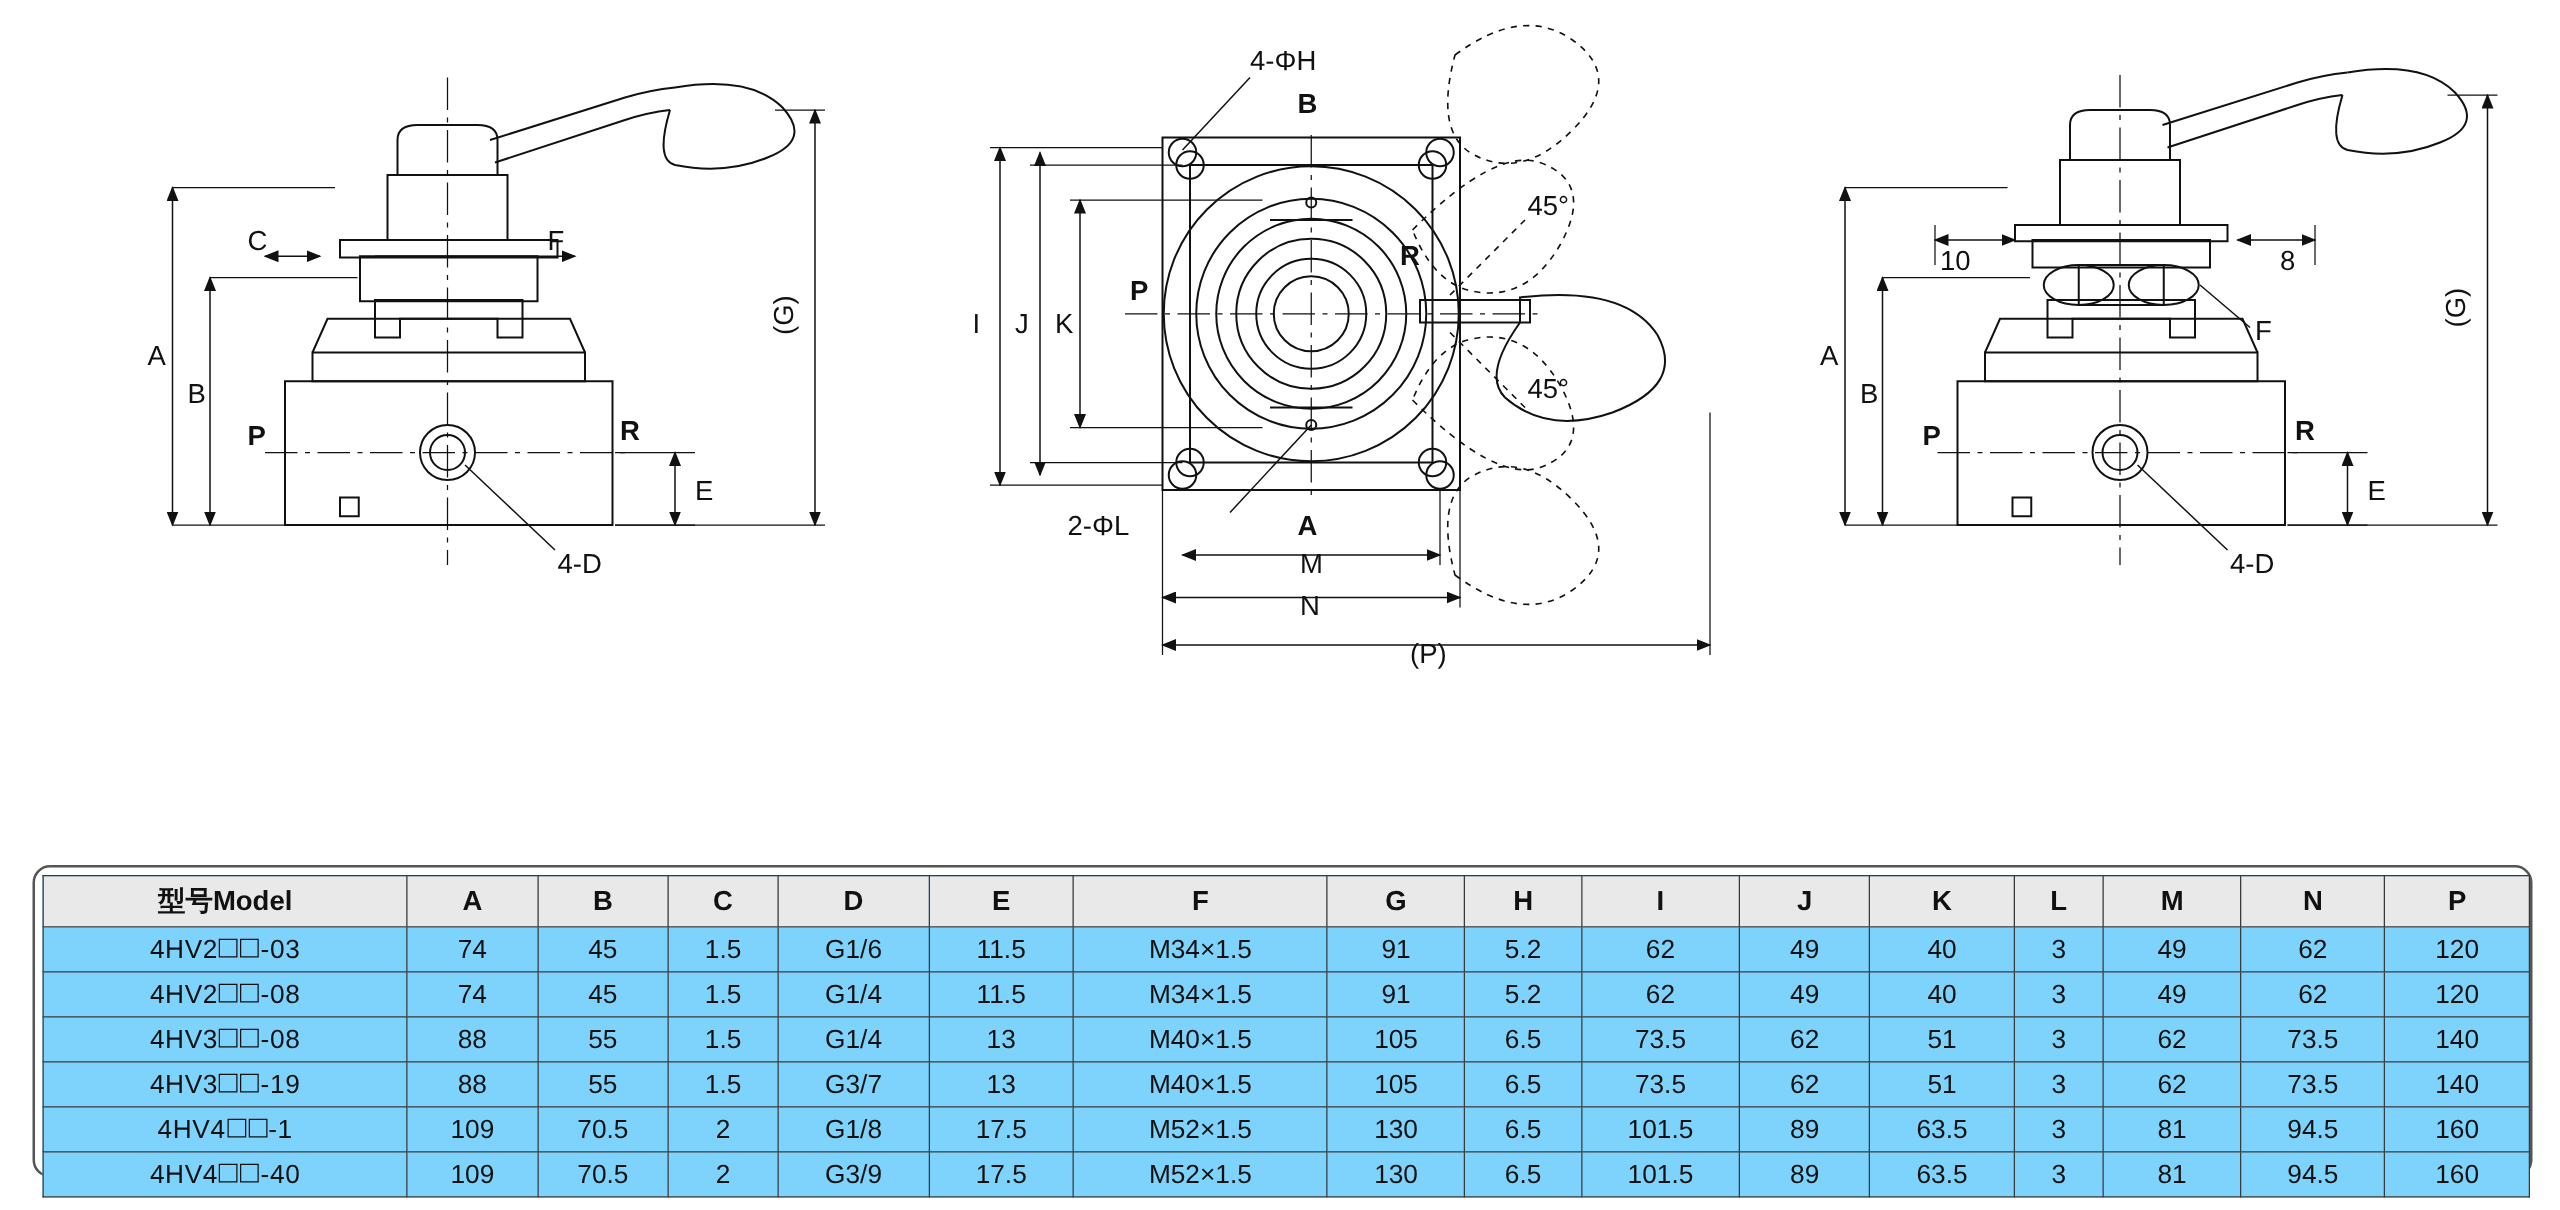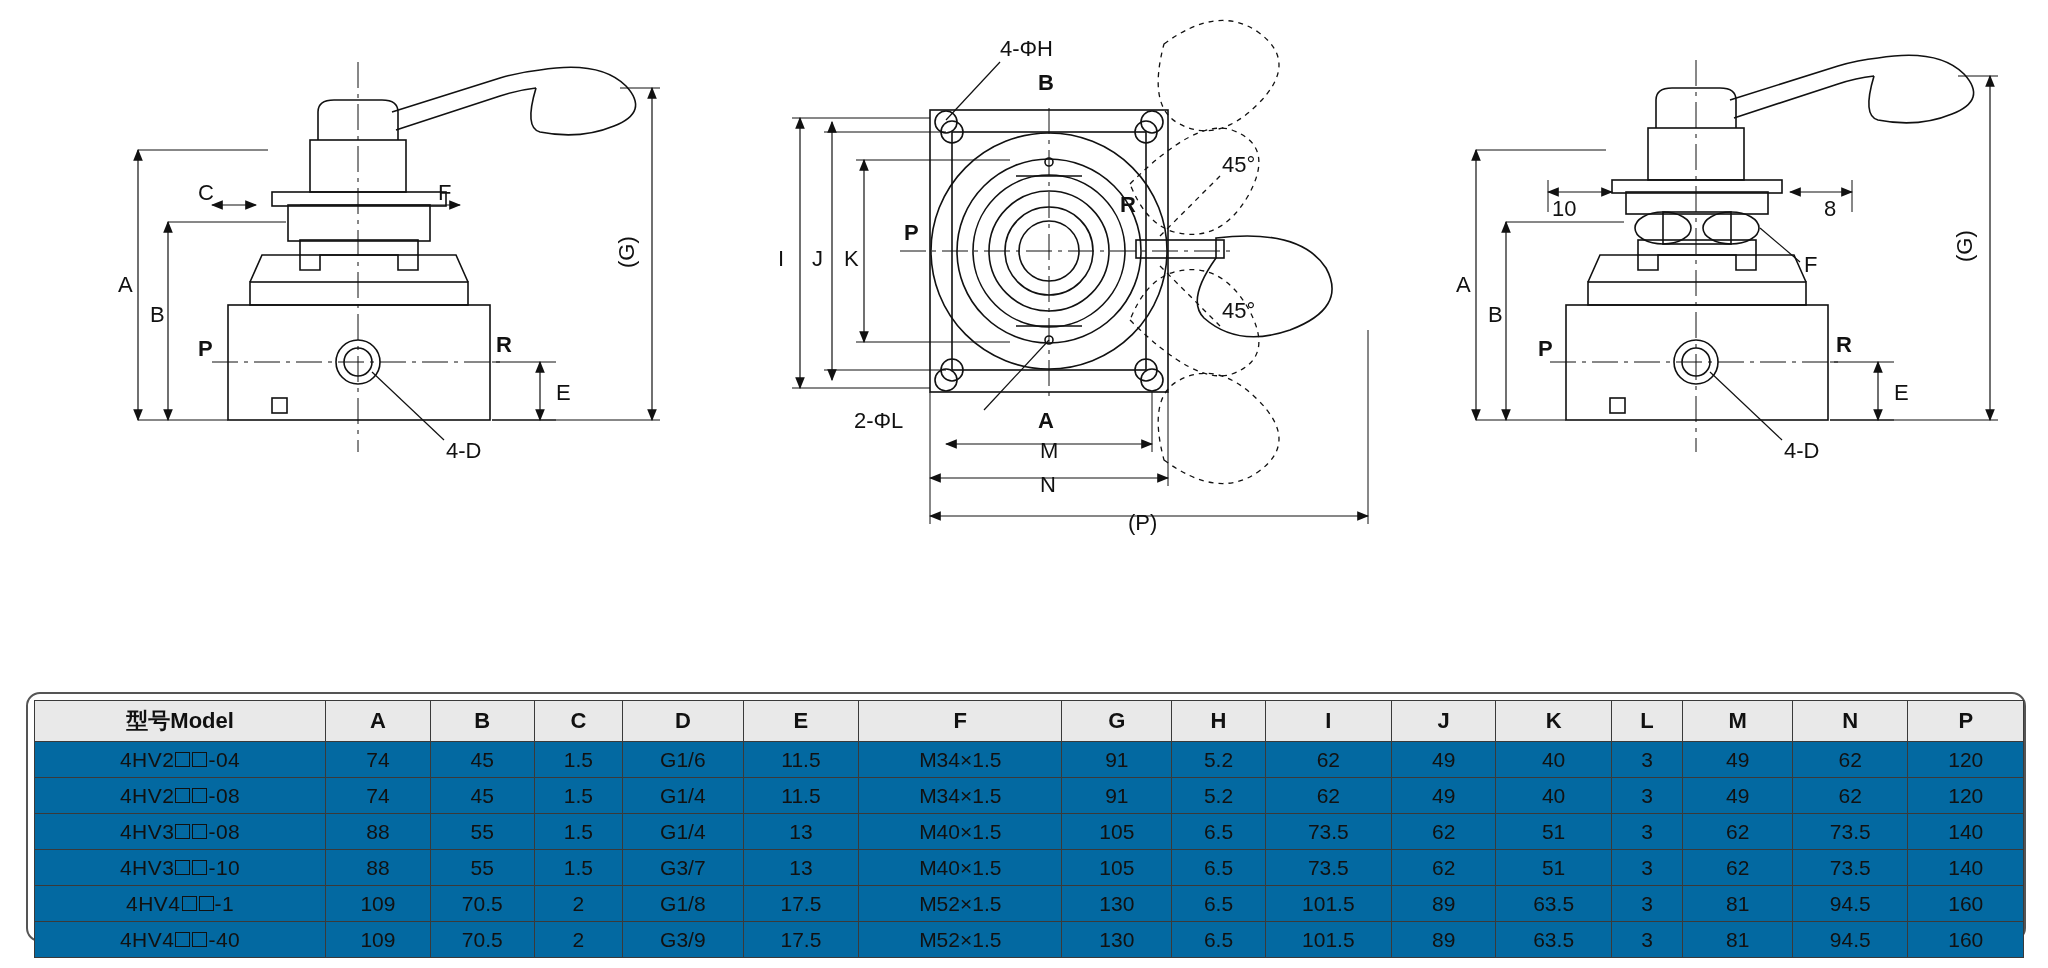--- a/index.html
+++ b/index.html
@@ -16,21 +16,21 @@
   }
   svg.dwg{position:absolute;left:0;top:0;width:2048px;height:690px;}
 
   
   .spec-wrap{
     position:absolute;left:34px;top:700px;width:1984px;
   }
   table.spec{
     border-collapse:collapse;
     width:1990px;
-    background:#0369a1;
+    background:#7dd3fc;
     table-layout:fixed;
   }
   table.spec th, table.spec td{
     border:1px solid #3a3a3a;
     text-align:center;
     font-size:21px;
     height:35px;
     padding:0 2px;
     font-family:"Liberation Sans", sans-serif;
     color:#111;
@@ -310,21 +310,21 @@
         <th>J</th>
         <th>K</th>
         <th>L</th>
         <th>M</th>
         <th>N</th>
         <th>P</th>
       </tr>
     </thead>
     <tbody>
         <tr>
-          <td class="model-cell"><span>4HV2</span><span class="sq"></span><span class="sq"></span><span>-04</span></td>
+          <td class="model-cell"><span>4HV2</span><span class="sq"></span><span class="sq"></span><span>-03</span></td>
           <td>74</td>
           <td>45</td>
           <td>1.5</td>
           <td>G1/6</td>
           <td>11.5</td>
           <td>M34×1.5</td>
           <td>91</td>
           <td>5.2</td>
           <td>62</td>
           <td>49</td>
@@ -364,21 +364,21 @@
           <td>6.5</td>
           <td>73.5</td>
           <td>62</td>
           <td>51</td>
           <td>3</td>
           <td>62</td>
           <td>73.5</td>
           <td>140</td>
         </tr>
         <tr>
-          <td class="model-cell"><span>4HV3</span><span class="sq"></span><span class="sq"></span><span>-10</span></td>
+          <td class="model-cell"><span>4HV3</span><span class="sq"></span><span class="sq"></span><span>-19</span></td>
           <td>88</td>
           <td>55</td>
           <td>1.5</td>
           <td>G3/7</td>
           <td>13</td>
           <td>M40×1.5</td>
           <td>105</td>
           <td>6.5</td>
           <td>73.5</td>
           <td>62</td>

